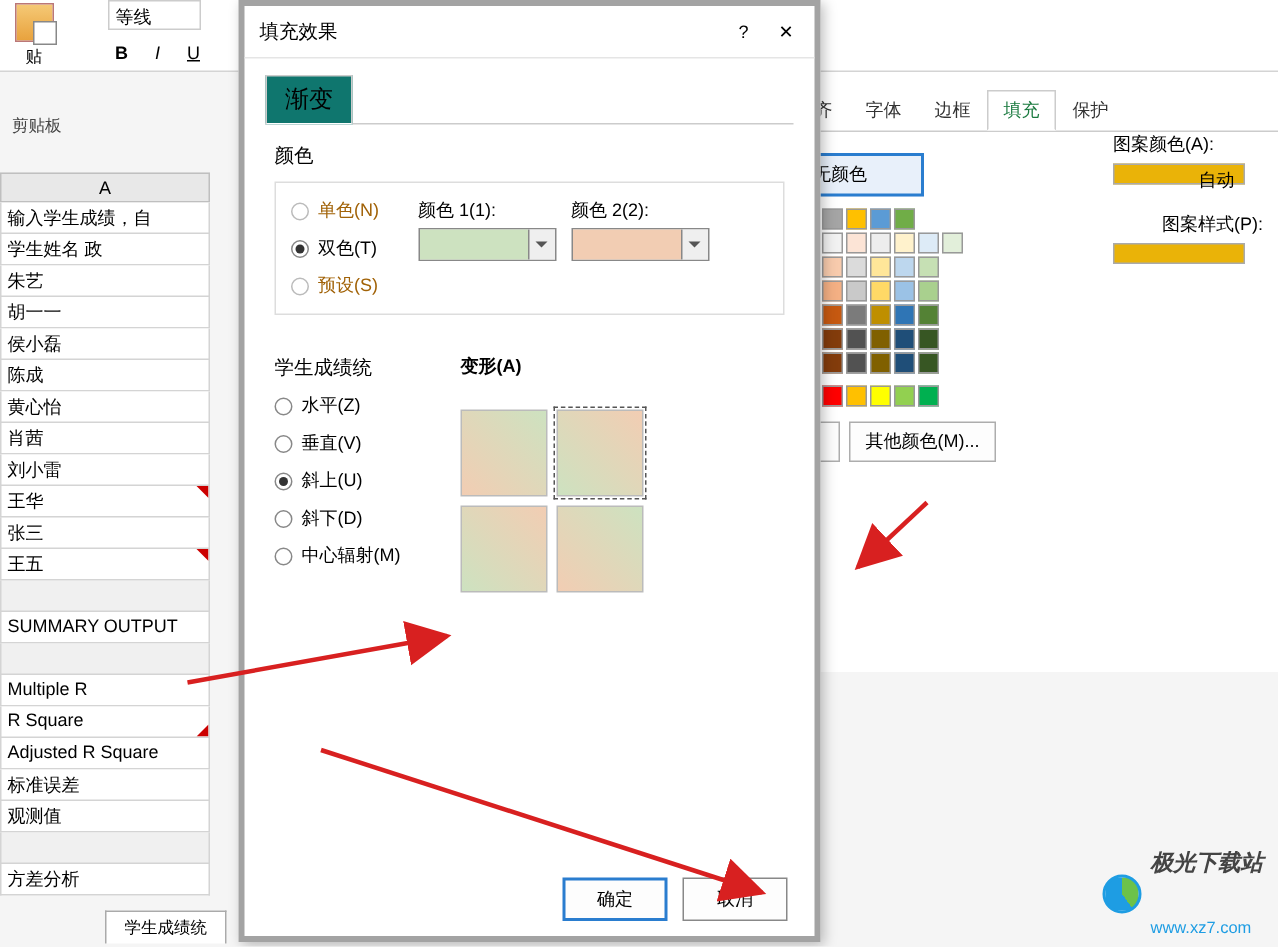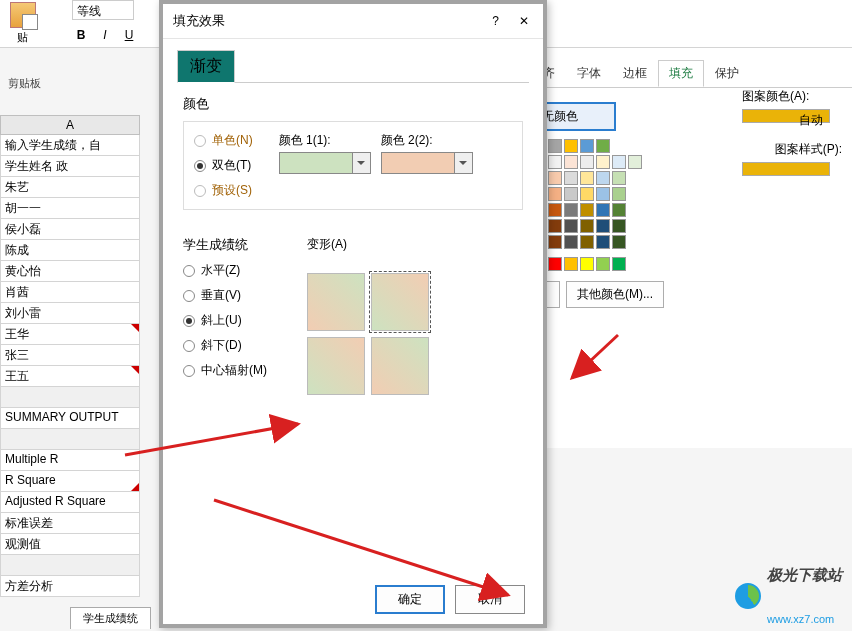--- a/index.html
+++ b/index.html
@@ -65,21 +65,21 @@
 .cp-label { font-size: 12px; margin-bottom: 3px; }
 .cp-combo { display: flex; border: 1px solid #888; width: 92px; height: 22px; }
 .cp-swatch { flex: 1; }
 .cp-arrow { width: 18px; border-left: 1px solid #888; display:flex; align-items:center; justify-content:center; background:#efefef; }
 .cp-arrow::after { content:''; border-top:4px solid #555; border-left:4px solid transparent; border-right:4px solid transparent; }
 .c1 { background: #cde2c0; }
 .c2 { background: #f2cdb3; }
 
 .shading-row { display: flex; gap: 40px; }
 .shading-group { }
-.variants-label { font-size: 12px; margin-bottom: 20px; }
+.variants-label { font-size: 12px; margin-bottom: 20px; font-weight: bold; }
 .variants { display: flex; flex-wrap: wrap; width: 126px; gap: 6px; }
 .variant { width: 58px; height: 58px; border: 1px solid #bbb; }
 .variant.selected { outline: 1px dashed #555; outline-offset: 1px; }
 .v1 { background: linear-gradient(45deg, #f2cdb3, #cde2c0); }
 .v2 { background: linear-gradient(45deg, #cde2c0, #f2cdb3); }
 .v3 { background: linear-gradient(225deg, #f2cdb3, #cde2c0); }
 .v4 { background: linear-gradient(225deg, #cde2c0, #f2cdb3); }
 .sample-col { margin-top: 60px; }
 .sample-label { font-size: 12px; margin-bottom: 8px; }
 .sample-box { width: 62px; height: 80px; border: 1px solid #bbb; background: linear-gradient(45deg, #cde2c0, #f2cdb3); }

